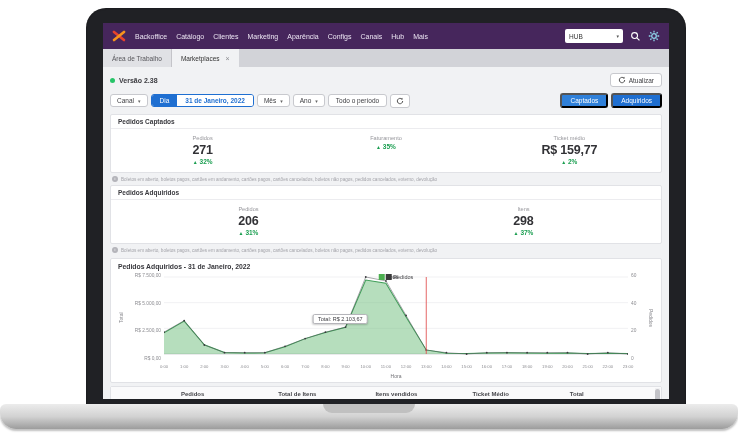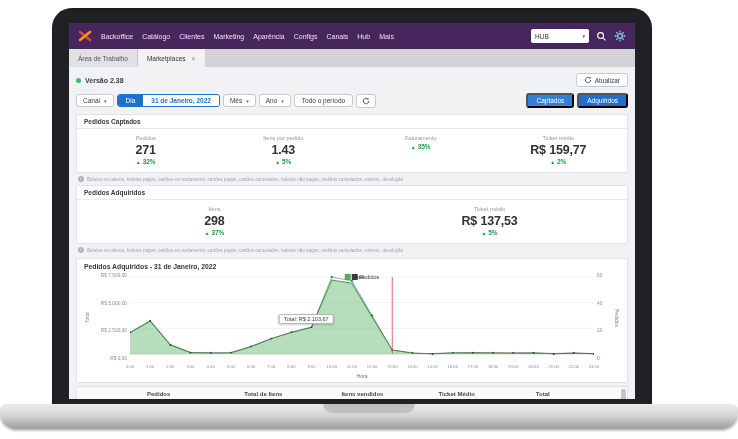--- a/index.html
+++ b/index.html
@@ -1,20 +1,20 @@
 <!DOCTYPE html>
 <html><head>
 <meta charset="utf-8">
 <style>
   * { margin:0; padding:0; box-sizing:border-box; }
   body { background:#fff; font-family:"Liberation Sans", sans-serif; }
   .stage { position:relative; width:738px; height:439px; }
 
   
-  .bezel { position:absolute; left:52px; top:8px; width:600px; height:398px;
+  .bezel { position:absolute; left:86px; top:8px; width:600px; height:398px;
     background:#202125; border-radius:20px 20px 0 0; padding:15px 17px 0;
     box-shadow:0 0 2px rgba(0,0,0,.5) inset; }
   .screen { width:566px; height:376px; background:#fff; overflow:hidden;
     display:flex; flex-direction:column; position:relative; }
   .base { position:absolute; left:0; top:404px; width:738px; height:25px;
     background:linear-gradient(180deg,#ececec 0%,#d2d2d2 50%,#9c9c9c 100%);
     border-radius:6px 6px 16px 16px; box-shadow:0 2px 2px rgba(0,0,0,.25); }
   .base::after { content:""; position:absolute; left:50%; transform:translateX(-50%);
     top:0; width:92px; height:9px; background:#c0c0c0; border-radius:0 0 9px 9px; }
 
@@ -221,52 +221,47 @@
 
         <div class="card">
           <div class="card-header">Pedidos Captados</div>
           <div class="stats">
             <div class="stat">
               <div class="stat-label">Pedidos</div>
               <div class="stat-value">271</div>
               <div class="stat-delta"><span class="tri">▲</span> <span>32%</span></div>
             </div>
             <div class="stat">
-              <div class="stat-label">Itens por pedido</div>
-              <div class="stat-value">1.43</div>
-              <div class="stat-delta"><span class="tri">▲</span> <span>5%</span></div>
-            </div>
-            <div class="stat">
               <div class="stat-label">Faturamento</div>
               <div class="stat-delta"><span class="tri">▲</span> <span>35%</span></div>
             </div>
             <div class="stat">
               <div class="stat-label">Ticket médio</div>
               <div class="stat-value">R$ 159,77</div>
               <div class="stat-delta"><span class="tri">▲</span> <span>2%</span></div>
             </div>
           </div>
         </div>
         <div class="info-row">
           <span class="info-icon">i</span>
           <span class="info-text">Boletos em aberto, boletos pagos, cartões em andamento, cartões pagos, cartões cancelados, boletos não pagos, pedidos cancelados, externo, devolução</span>
         </div>
 
         <div class="card">
           <div class="card-header">Pedidos Adquiridos</div>
           <div class="stats">
             <div class="stat">
+              <div class="stat-label">Pedidos</div>
+              <div class="stat-value">206</div>
+              <div class="stat-delta"><span class="tri">▲</span> <span>31%</span></div>
+            </div>
+            <div class="stat">
               <div class="stat-label">Itens</div>
               <div class="stat-value">298</div>
               <div class="stat-delta"><span class="tri">▲</span> <span>37%</span></div>
-            </div>
-            <div class="stat">
-              <div class="stat-label">Ticket médio</div>
-              <div class="stat-value">R$ 137,53</div>
-              <div class="stat-delta"><span class="tri">▲</span> <span>5%</span></div>
             </div>
           </div>
         </div>
         <div class="info-row">
           <span class="info-icon">i</span>
           <span class="info-text">Boletos em aberto, boletos pagos, cartões em andamento, cartões pagos, cartões cancelados, boletos não pagos, pedidos cancelados, externo, devolução</span>
         </div>
 
         <div class="card chart-card">
           <div class="chart-title">Pedidos Adquiridos - 31 de Janeiro, 2022</div>

